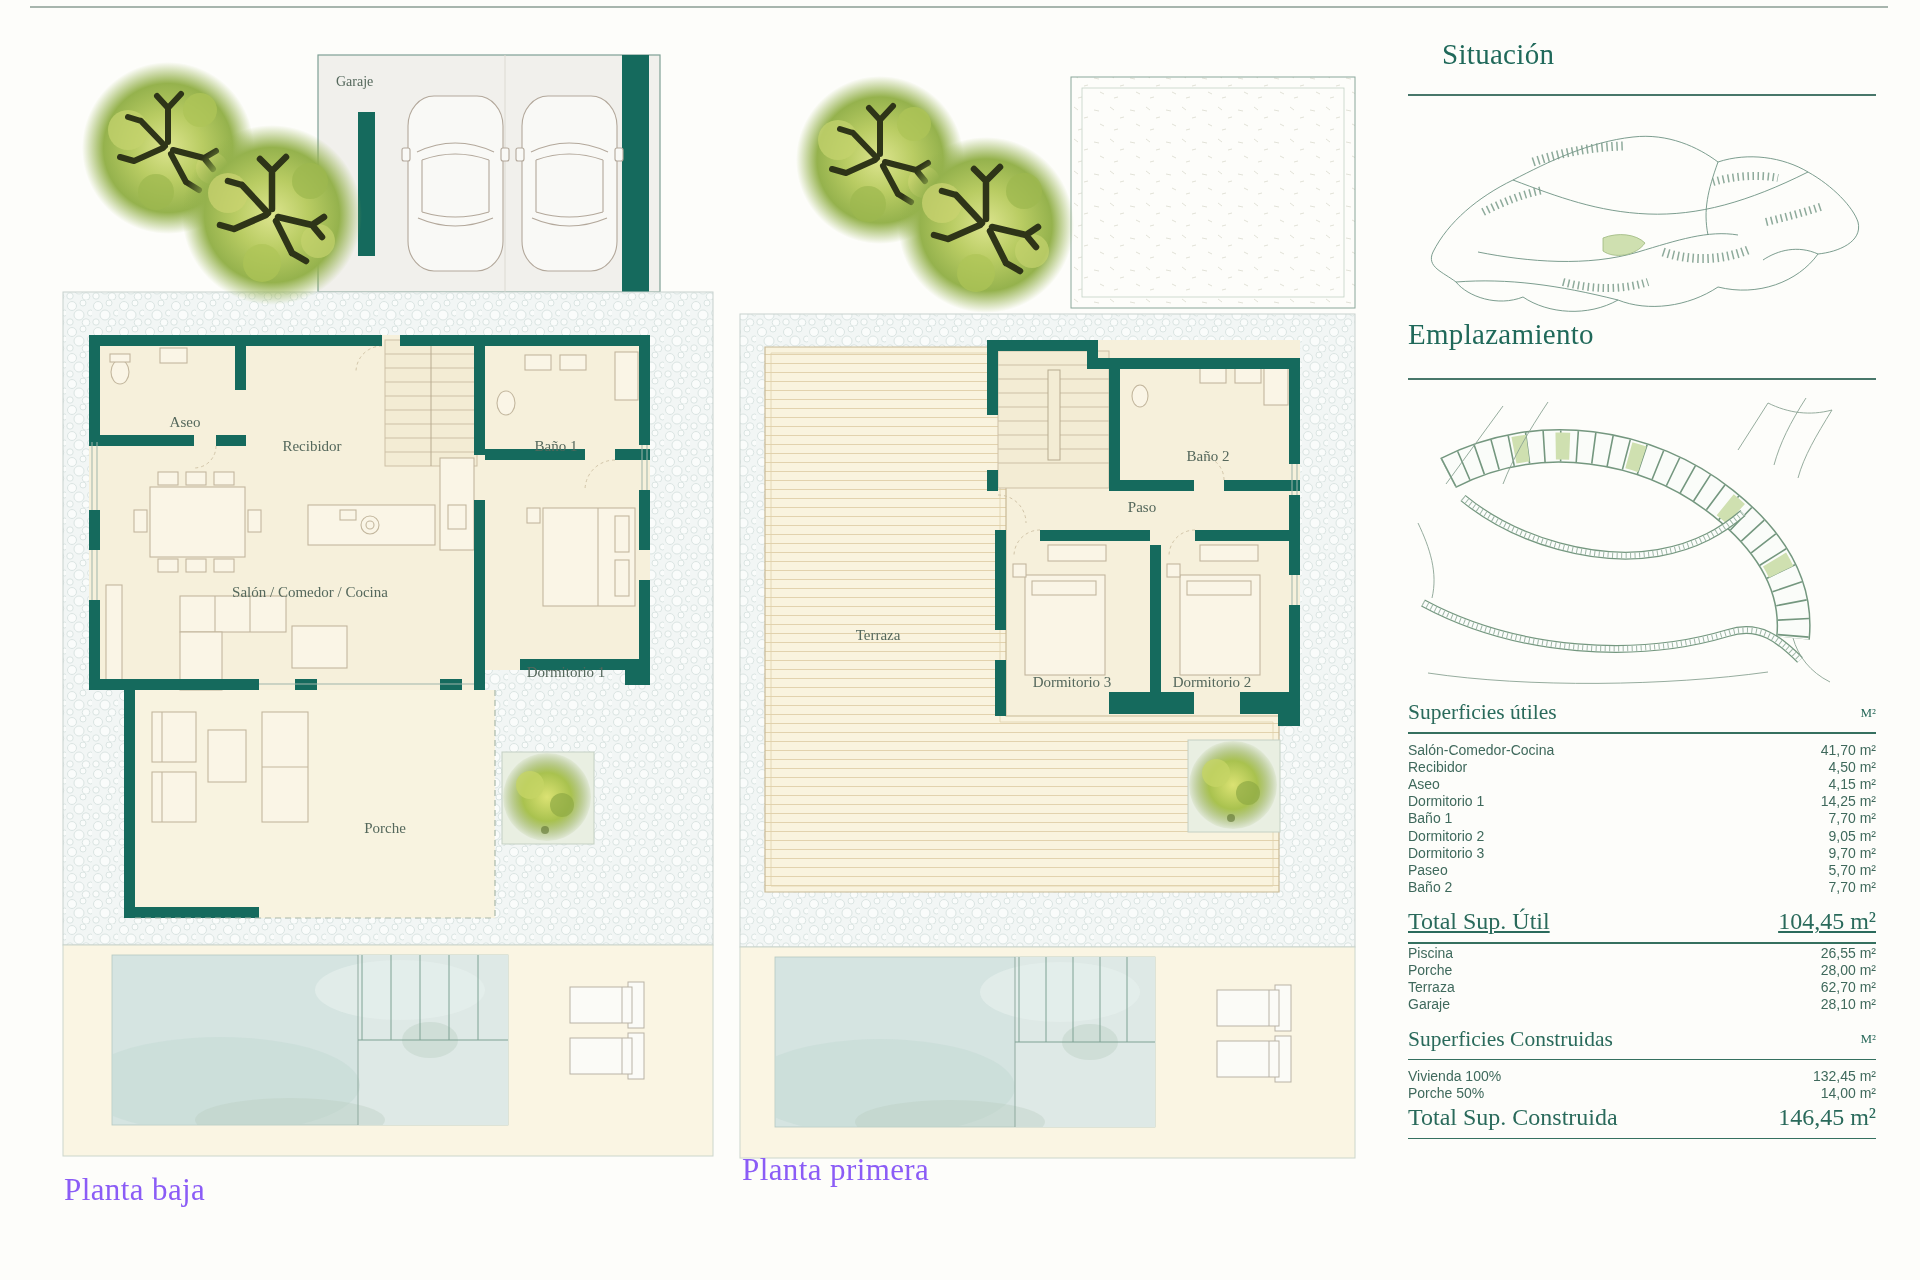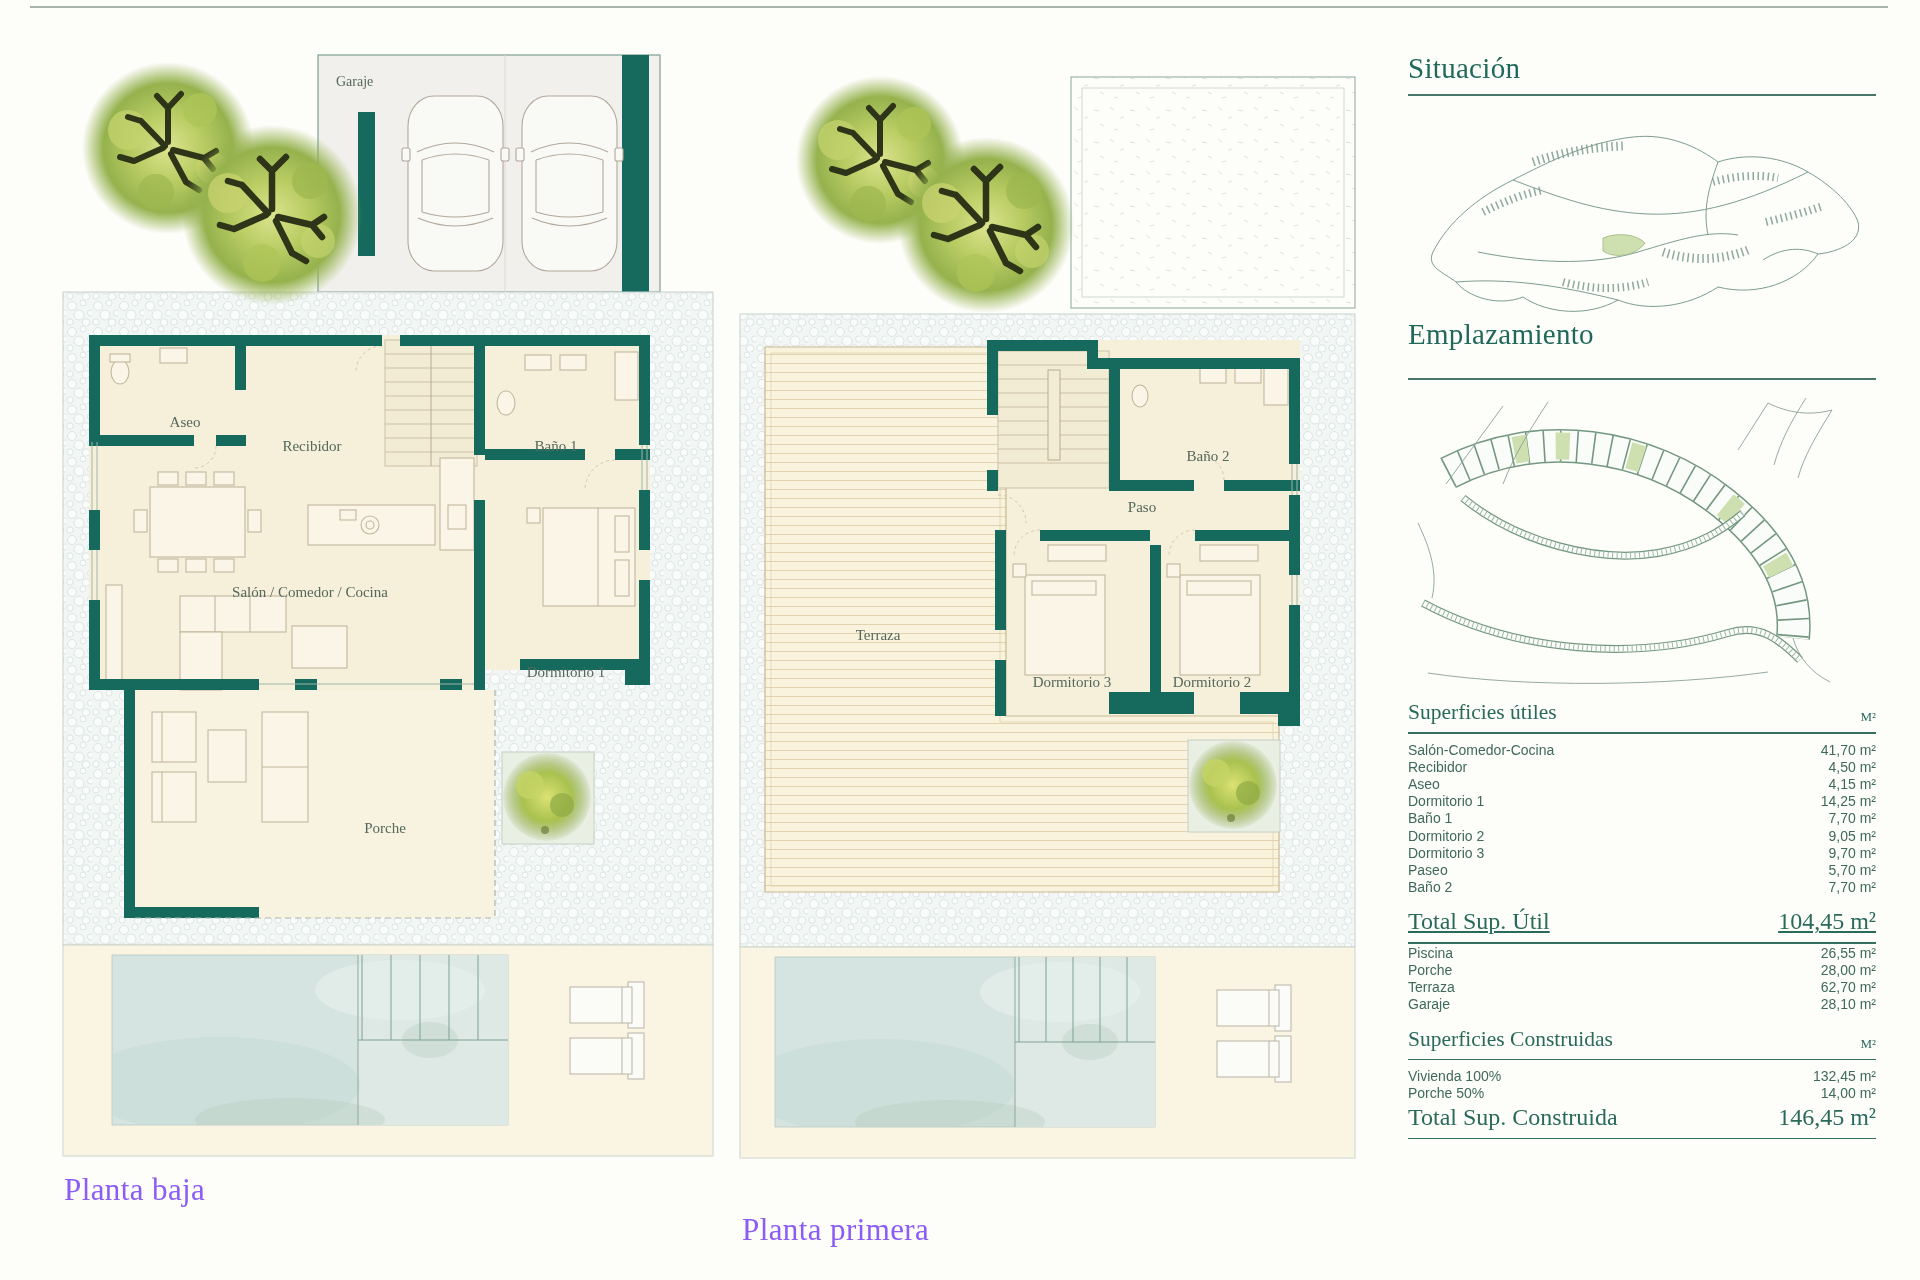--- a/index.html
+++ b/index.html
@@ -10,31 +10,31 @@
   }
   .top-rule{position:absolute;left:30px;top:6px;width:1858px;height:2px;background:#a7b5ad;}
   .plan-svg{position:absolute;top:40px;}
   #plan-ground-svg{left:40px;}
   #plan-first-svg{left:730px;}
   .plan-title{
     position:absolute;font-family:"Liberation Serif",serif;
     font-size:31px;color:#8b5cf6;letter-spacing:.4px;
   }
   #title-ground{left:64px;top:1172px;}
-  #title-first{left:742px;top:1212px;}
+  #title-first{left:742px;top:1152px;}
   .room-label{font-family:"Liberation Serif",serif;fill:#55685c;}
   .sidebar{position:absolute;left:1408px;top:0;width:468px;height:1280px;}
   .side-title{
     position:absolute;left:0;font-family:"Liberation Serif",serif;
     font-size:29px;color:#20695a;letter-spacing:.3px;
   }
   .side-rule{position:absolute;left:0;width:468px;height:2px;background:#48776a;}
   .thin-rule{height:1.5px;background:#35705f;}
   .tables{position:absolute;left:0;top:700px;width:468px;}
-  .shead{display:flex;justify-content:space-between;align-items:flex-end;
+  .shead{display:flex;justify-content:space-between;align-items:center;
     font-family:"Liberation Serif",serif;color:#2a6a5b;}
   .shead .t{font-size:21.5px;}
   .shead .u{font-size:13px;}
   .srow{display:flex;justify-content:space-between;
     font-size:14px;line-height:17.2px;color:#3f695c;}
   .stotal{display:flex;justify-content:space-between;align-items:baseline;
     font-family:"Liberation Serif",serif;font-size:24px;color:#2a6a5b;}
   .mb7{margin-bottom:7px;} .mt12{margin-top:12px;text-decoration:underline;} .mt9{margin-top:1px;}
   .mt13{margin-top:13px;} .mt7{margin-top:7px;} .pt8{padding-top:8px;}
 </style>
@@ -480,21 +480,21 @@
       </g>
     </g>
   </g>
 </svg>
 
 <div id="title-ground" class="plan-title">Planta baja</div>
 <div id="title-first" class="plan-title">Planta primera</div>
 
 <div class="sidebar">
 
-  <div class="side-title" style="top:52px;">Situación</div>
+  <div class="side-title" style="top:38px;margin-left:34px;">Situación</div>
   <div class="side-rule" style="top:94px;"></div>
 
   <svg width="468" height="222" viewBox="0 0 468 222" style="position:absolute;left:0;top:100px;">
     <g fill="none" stroke="#6d9282" stroke-width="0.9">
       <path d="M25,152 C40,122 70,97 105,80 C140,62 180,42 225,37 C260,33 290,47 310,62
                C340,52 375,57 400,72 C425,86 445,107 450,122 C455,142 430,152 410,154
                C390,182 350,197 310,187 C280,207 240,212 210,200 C180,217 140,214 115,197
                C90,207 60,197 48,182 C35,172 18,167 25,152 Z"></path>
       <path d="M105,80 C150,97 190,112 240,114 C290,116 340,102 400,72"></path>
       <path d="M70,152 C120,162 180,167 230,152 C270,140 300,130 330,135"></path>

